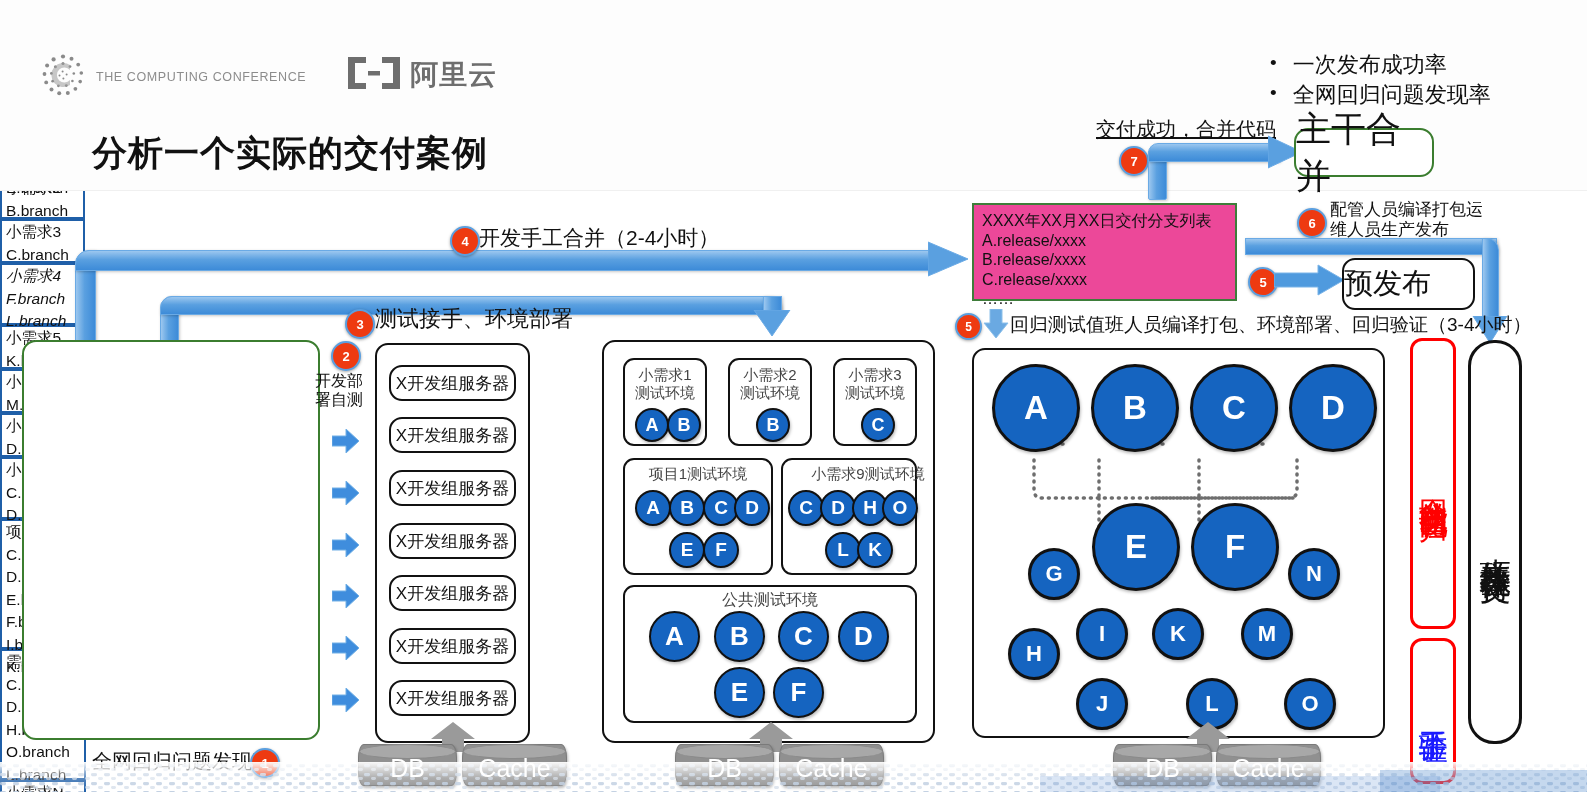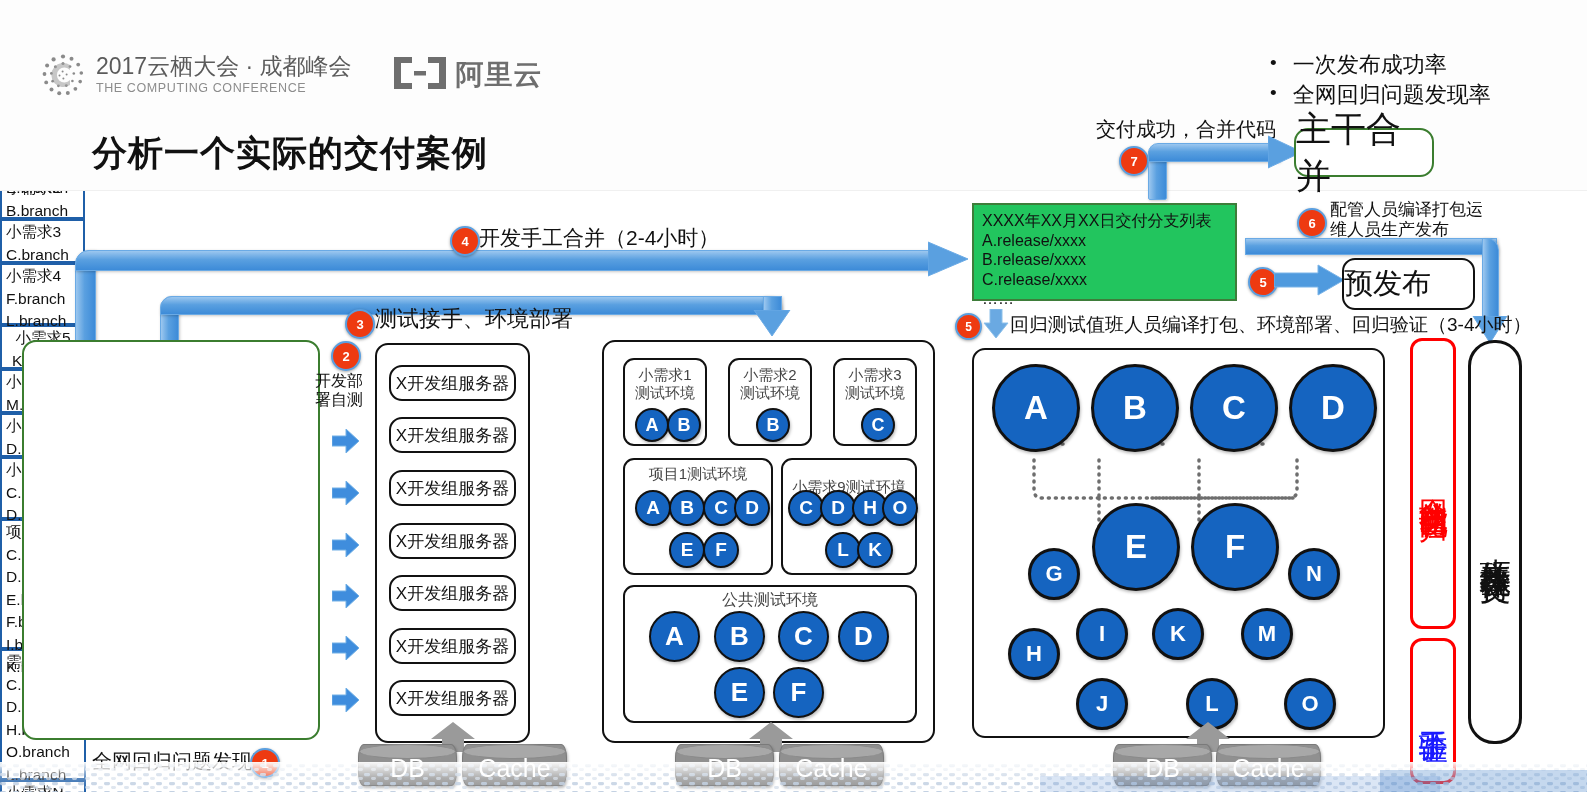--- a/index.html
+++ b/index.html
@@ -62,21 +62,21 @@
   .vtext{writing-mode:vertical-rl;text-orientation:upright;letter-spacing:2px;line-height:1.02;}
   
   .srv{position:absolute;box-sizing:border-box;border:2.5px solid #111;border-radius:13px;background:#fff;
        display:flex;align-items:center;justify-content:center;font-size:17px;color:#111;}
   
   .tbox{position:absolute;box-sizing:border-box;border:2.5px solid #111;border-radius:11px;background:#fff;}
   .tlabel{position:absolute;width:100%;text-align:center;font-size:15px;line-height:17.5px;color:#444;}
   
   .decor{position:absolute;left:0;bottom:0;width:1587px;height:30px;overflow:hidden;}
   
-  .greenlist{position:absolute;box-sizing:border-box;border:2.5px solid #3e7d3a;background:#22c55e;padding:6px 8px;}
+  .greenlist{position:absolute;box-sizing:border-box;border:2.5px solid #3e7d3a;background:#ec4899;padding:6px 8px;}
   .greenlist .ln{font-size:16px;line-height:19.5px;color:#111;white-space:nowrap;}
   .steplbl{position:absolute;font-size:19px;color:#111;white-space:nowrap;}
   .steplbl.sm{font-size:17px;line-height:20px;}
   .caption{position:absolute;font-size:20px;color:#111;}
 </style>
 </head>
 <body>
 
 <div class="slide">
   <div class="header-band"></div>
@@ -110,21 +110,20 @@
             <circle cx="15.4" cy="14.7" r="1.5"></circle>
             <circle cx="22.6" cy="19.5" r="1"></circle>
               <circle cx="26.6" cy="22.4" r="1"></circle>
             <circle cx="19.5" cy="23.5" r="1"></circle>
               <circle cx="23.4" cy="26.6" r="1"></circle>
           </g>
           <path d="M30 13 A12 12 0 1 0 30 33 L30 28 A7.5 7.5 0 1 1 30 18 Z" fill="#9b9b9b" opacity="0.55"></path>
         </svg>
       </div>
       <div class="conf-text">
-        <span class="conf-cn">2017云栖大会 · 成都峰会</span>
         <span class="conf-en">THE COMPUTING CONFERENCE</span>
       </div>
     </div>
     <div class="ali-logo">
       <span>
         <svg width="56" height="36" viewBox="0 0 56 36">
           <path d="M2 2 L20 2 L20 8 L9 8 L9 28 L20 28 L20 34 L2 34 Z" fill="#6e6e6e"></path>
           <path d="M54 2 L36 2 L36 8 L47 8 L47 28 L36 28 L36 34 L54 34 Z" fill="#6e6e6e"></path>
           <rect x="22" y="16" width="12" height="4.5" fill="#6e6e6e"></rect>
         </svg>
@@ -139,21 +138,21 @@
     <div class="bullet-row">
       <span class="bullet-dot">•</span>
       <span>一次发布成功率</span>
     </div>
     <div class="bullet-row">
       <span class="bullet-dot">•</span>
       <span>全网回归问题发现率</span>
     </div>
   </div>
 
-  <div class="caption" style="left:1096px;top:116px;">交付成功，合并代码</div>
+  <div class="caption" style="left:1096px;top:116px;text-decoration:underline;">交付成功，合并代码</div>
   <div class="badge" style="left:1119px;top:146px;">7</div>
 
   <div class="pipe pipe-v" style="left:1148px;top:150px;width:17px;height:48px;border-radius:2px;"></div>
   <div class="pipe" style="left:1148px;top:143px;width:130px;height:17px;border-top-left-radius:10px;"></div>
   <svg class="abs" style="left:1268px;top:133px;" width="40" height="38">
     <polygon points="0,3 0,35 34,19" fill="#5aa0e0" stroke="#6aaae5" stroke-width="1"></polygon>
   </svg>
   <div class="rbox rounded-green" style="left:1294px;top:128px;width:140px;height:49px;display:flex;align-items:center;justify-content:center;">
     <span style="font-size:35px;">主干合并</span>
   </div>
@@ -222,27 +221,27 @@
     <div class="bt">E.branch</div>
   </div>
   <div class="blue-box" style="left:31px;top:548px;width:85px;height:44px;">
     <div class="bt">小需求2</div>
     <div class="bt">B.branch</div>
   </div>
   <div class="blue-box" style="left:31px;top:605px;width:85px;height:44px;">
     <div class="bt">小需求3</div>
     <div class="bt">C.branch</div>
   </div>
-  <div class="blue-box" style="left:31px;top:661px;width:85px;height:62px;">
+  <div class="blue-box" style="left:31px;top:661px;width:85px;height:62px;font-style:italic;">
     <div class="bt">小需求4</div>
     <div class="bt">F.branch</div>
     <div class="bt">L.branch</div>
   </div>
 
-  <div class="blue-box" style="left:128px;top:350px;width:86px;height:44px;text-align:center;">
+  <div class="blue-box" style="left:128px;top:350px;width:86px;height:44px;">
     <div class="bt">小需求5</div>
     <div class="bt">K.branch</div>
   </div>
   <div class="blue-box" style="left:128px;top:407px;width:86px;height:44px;">
     <div class="bt">小需求6</div>
     <div class="bt">M.branch</div>
   </div>
   <div class="blue-box" style="left:128px;top:463px;width:86px;height:44px;">
     <div class="bt">小需求7</div>
     <div class="bt">D.branch</div>
@@ -360,21 +359,21 @@
     <div class="tlabel" style="top:5px;">项目1测试环境</div>
     <div class="circ nb" style="left:10px;top:30px;width:32px;height:32px;font-size:19px;">A</div>
     <div class="circ nb" style="left:44px;top:30px;width:32px;height:32px;font-size:19px;">B</div>
     <div class="circ nb" style="left:78px;top:30px;width:32px;height:32px;font-size:19px;">C</div>
     <div class="circ nb" style="left:109px;top:30px;width:32px;height:32px;font-size:19px;">D</div>
     <div class="circ nb" style="left:44px;top:72px;width:32px;height:32px;font-size:19px;">E</div>
     <div class="circ nb" style="left:78px;top:72px;width:32px;height:32px;font-size:19px;">F</div>
   </div>
 
   <div class="tbox" style="left:781px;top:458px;width:136px;height:117px;">
-    <div class="tlabel" style="top:18px;">小需求9测试环境</div>
+    <div class="tlabel" style="top:5px;padding-left:19px;">小需求9测试环境</div>
     <div class="circ nb" style="left:5px;top:30px;width:32px;height:32px;font-size:19px;">C</div>
     <div class="circ nb" style="left:37px;top:30px;width:32px;height:32px;font-size:19px;">D</div>
     <div class="circ nb" style="left:69px;top:30px;width:32px;height:32px;font-size:19px;">H</div>
     <div class="circ nb" style="left:99px;top:30px;width:32px;height:32px;font-size:19px;">O</div>
     <div class="circ nb" style="left:42px;top:72px;width:32px;height:32px;font-size:19px;">L</div>
     <div class="circ nb" style="left:74px;top:72px;width:32px;height:32px;font-size:19px;">K</div>
   </div>
 
   <div class="tbox" style="left:623px;top:585px;width:294px;height:138px;">
     <div class="tlabel" style="top:4px;font-size:16px;">公共测试环境</div>

